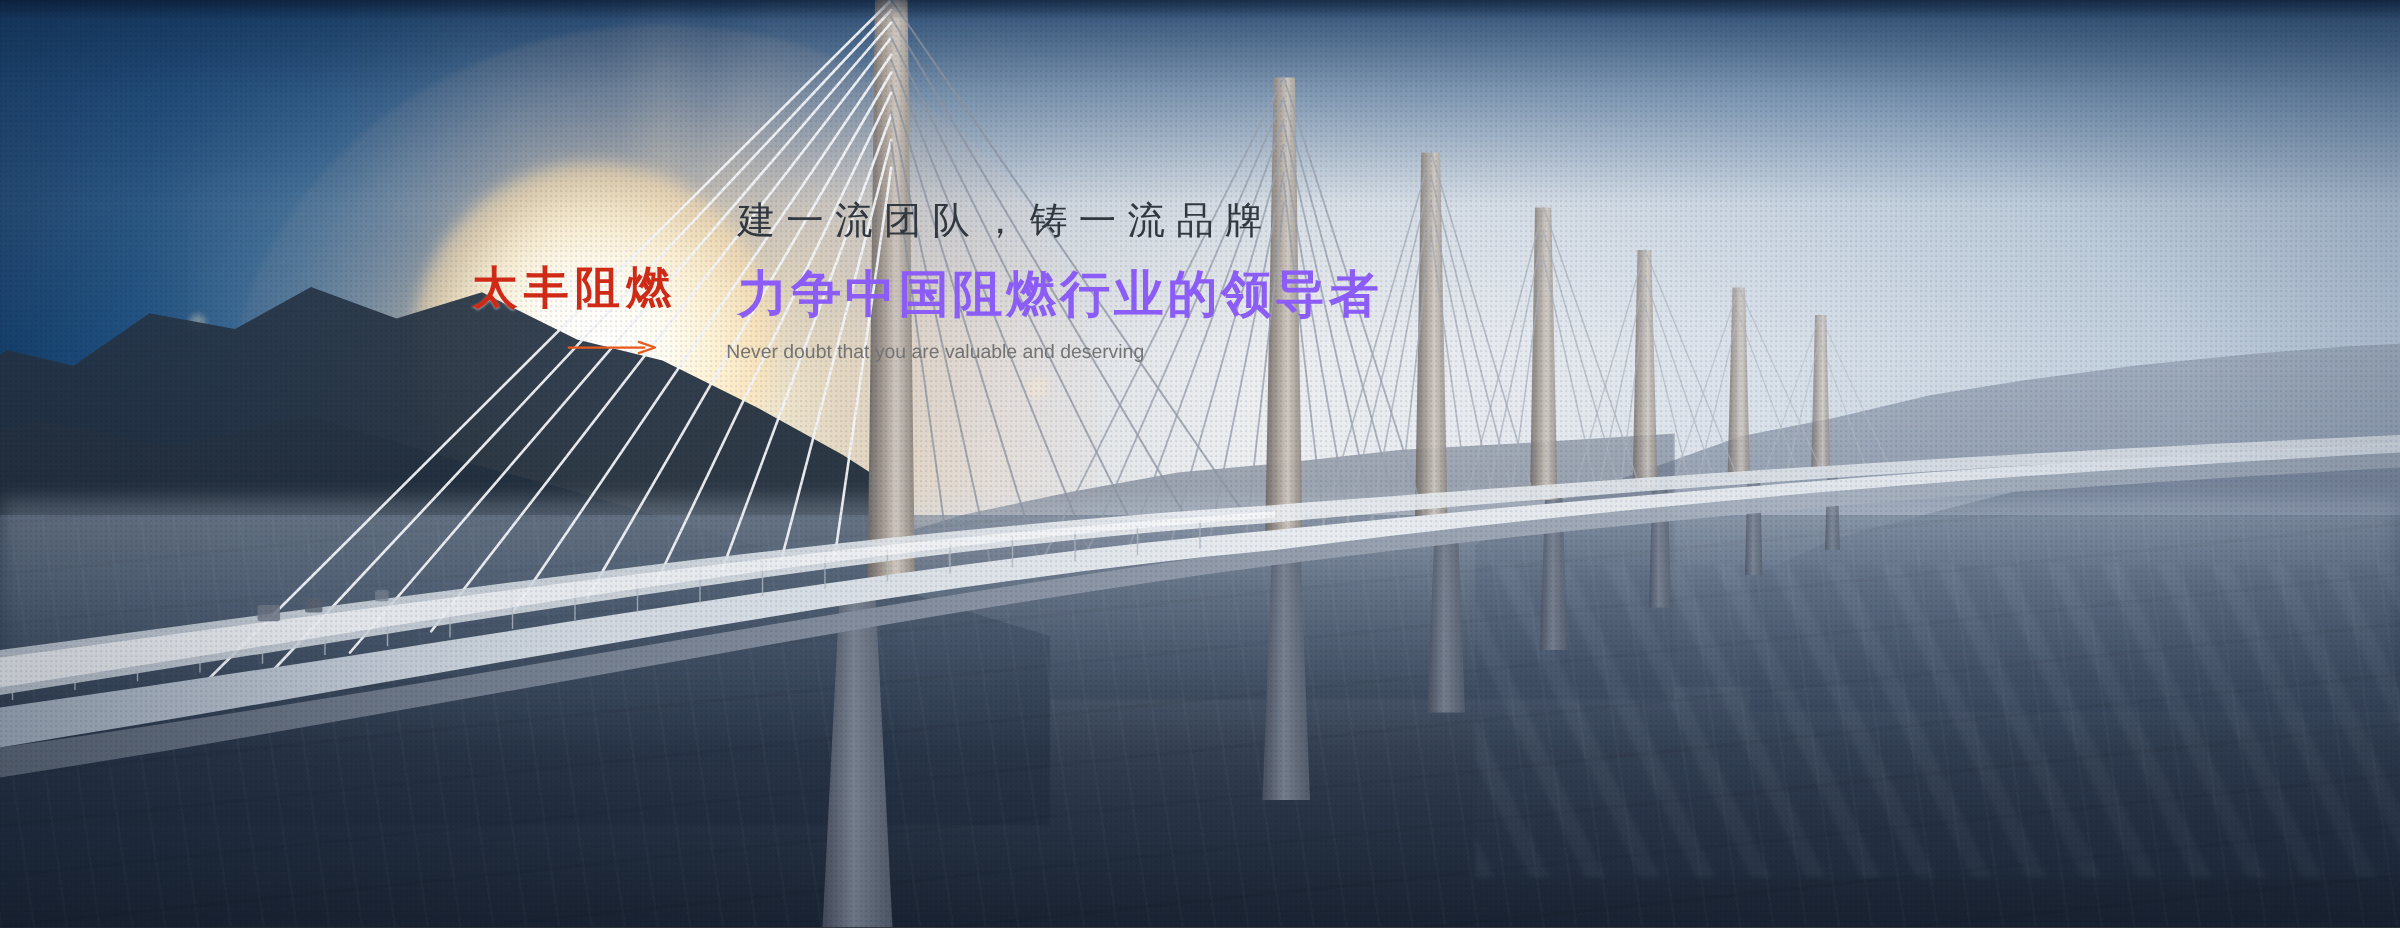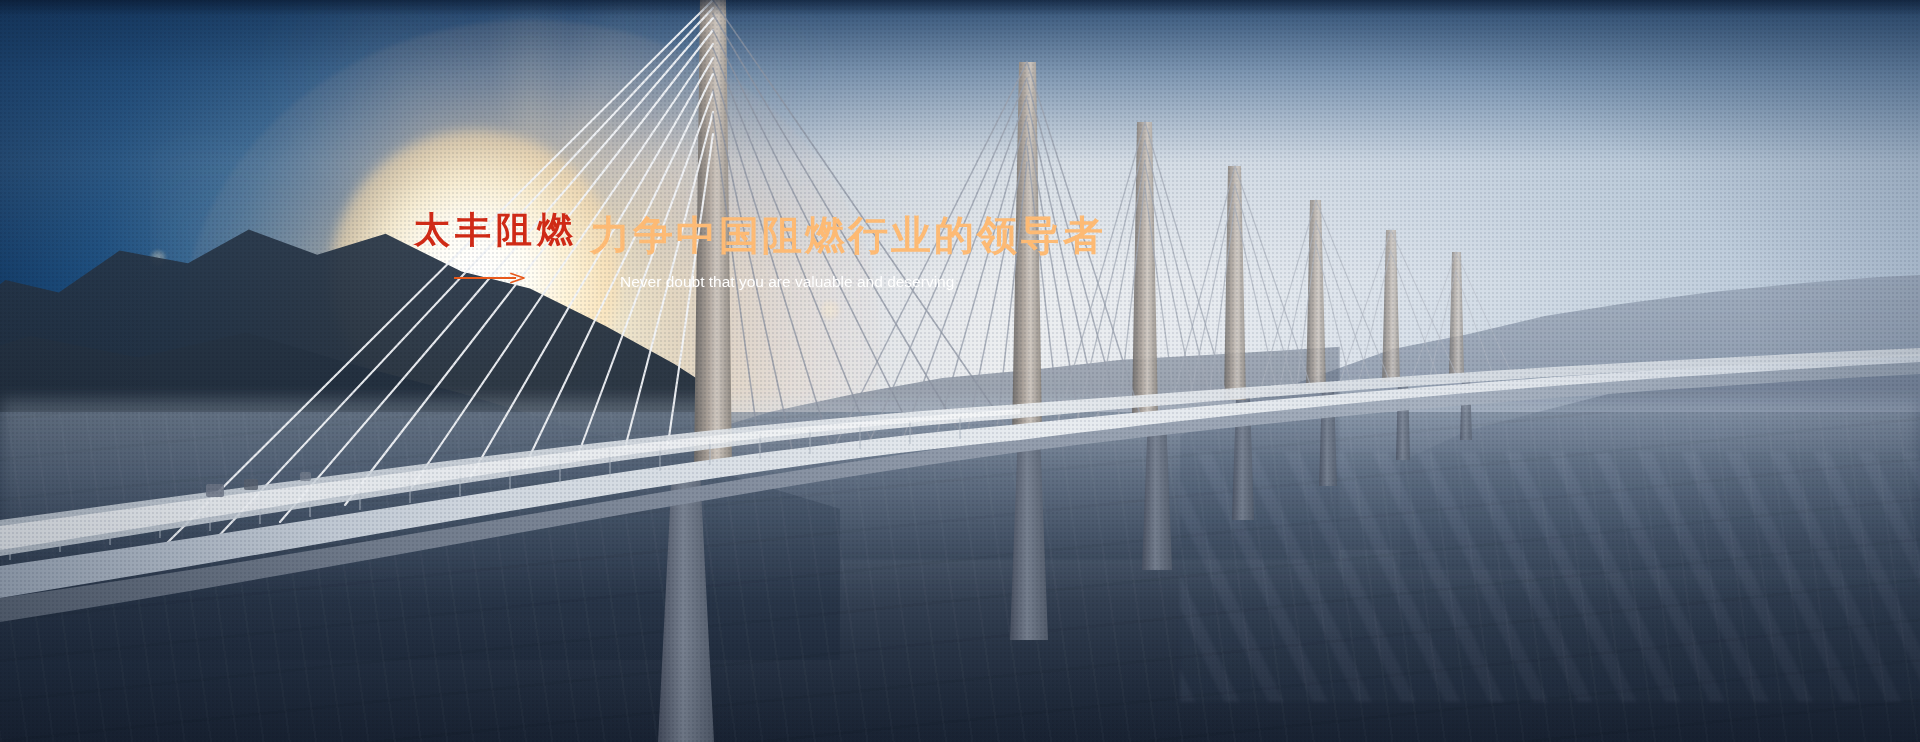--- a/index.html
+++ b/index.html
@@ -290,21 +290,20 @@
   }
   .logo-text {
     font-family: "Liberation Sans", "DejaVu Sans", sans-serif;
     font-size: 36px;
     font-weight: bold;
     letter-spacing: 5px;
     color: #cf2a16;
     line-height: 1;
     white-space: nowrap;
     text-shadow: 0 1px 2px rgba(255,255,255,0.55);
-    margin-left: 36px;
   }
   .logo-arrow {
     position: relative;
     margin-top: 24px;
     margin-left: 76px;
     width: 72px;
     height: 12px;
   }
   .logo-arrow svg { display: block; }
 
@@ -319,32 +318,32 @@
     white-space: nowrap;
     font-family: "DejaVu Sans", "Liberation Sans", sans-serif;
   }
   .headline-2 {
     position: absolute;
     left: 590px;
     top: 208px;
     font-size: 40px;
     font-weight: bold;
     letter-spacing: 3px;
-    color: #fdba74;
+    color: #8b5cf6;
     white-space: nowrap;
     font-family: "DejaVu Sans", "Liberation Sans", sans-serif;
   }
   .subtext {
     position: absolute;
-    left: 620px;
+    left: 581px;
     top: 269px;
     width: 470px;
     font-size: 15.5px;
     line-height: 26px;
-    color: #ffffff;
+    color: #737373;
     font-family: "Liberation Sans", "DejaVu Sans", sans-serif;
   }
   .subtext .ln { display: block; white-space: nowrap; }
 </style>
 </head>
 <body>
 
 <div class="banner">
 
   <div class="sky"></div>
@@ -562,20 +561,21 @@
     <div class="logo-block">
       <div class="logo-text">太丰阻燃</div>
       <div class="logo-arrow">
         <svg width="72" height="12" viewBox="0 0 72 12">
           <line x1="0" y1="6" x2="62" y2="6" stroke="#e8591b" stroke-width="1.8"></line>
           <path d="M57 1.5 L70 6 L57 10.5" fill="none" stroke="#e8591b" stroke-width="1.8" stroke-linejoin="round" stroke-linecap="round"></path>
         </svg>
       </div>
     </div>
 
+    <div class="headline-1">建一流团队，铸一流品牌</div>
 
     <div class="headline-2">力争中国阻燃行业的领导者</div>
 
     <div class="subtext">
       <span class="ln">Never doubt that you are valuable and deserving</span>
     </div>
 
   </div>
 </div>
 

